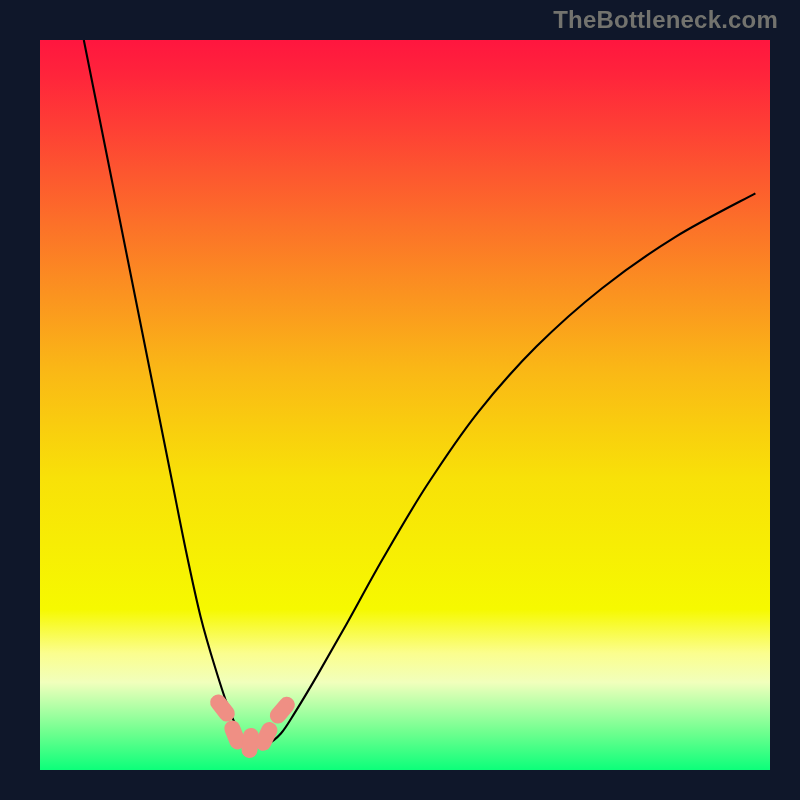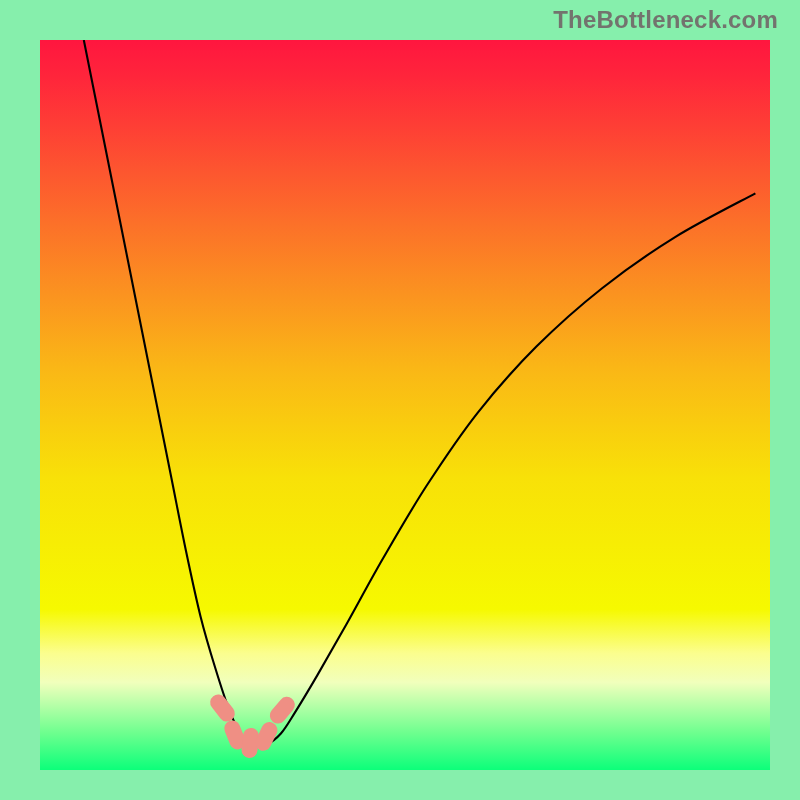--- a/index.html
+++ b/index.html
@@ -9,21 +9,21 @@
     height: 800px;
     background: #000;
     overflow: hidden;
   }
   .frame {
     position: absolute;
     left: 0;
     top: 0;
     width: 800px;
     height: 800px;
-    background: #86efac;
+    background: #0f172a;
   }
   .plot {
     position: absolute;
     left: 40px;
     top: 40px;
     width: 730px;
     height: 730px;
     overflow: hidden;
   }
   .branding {

